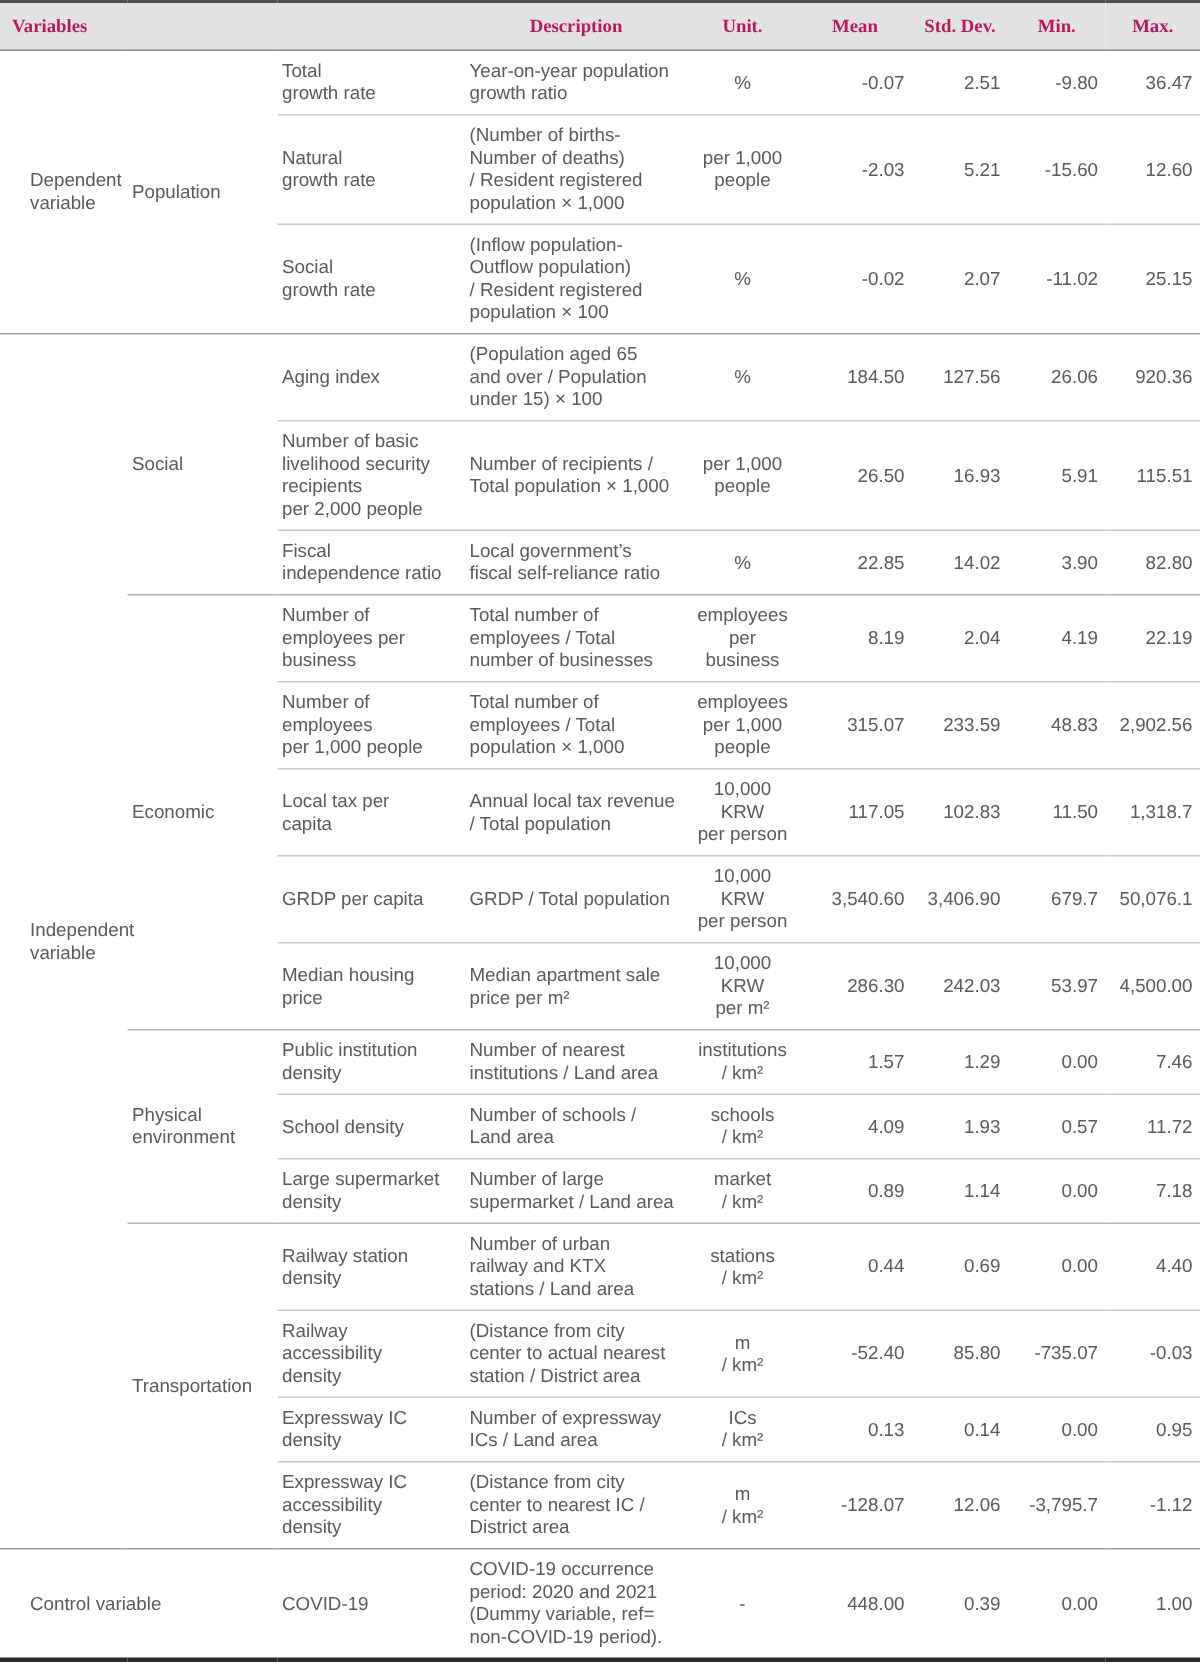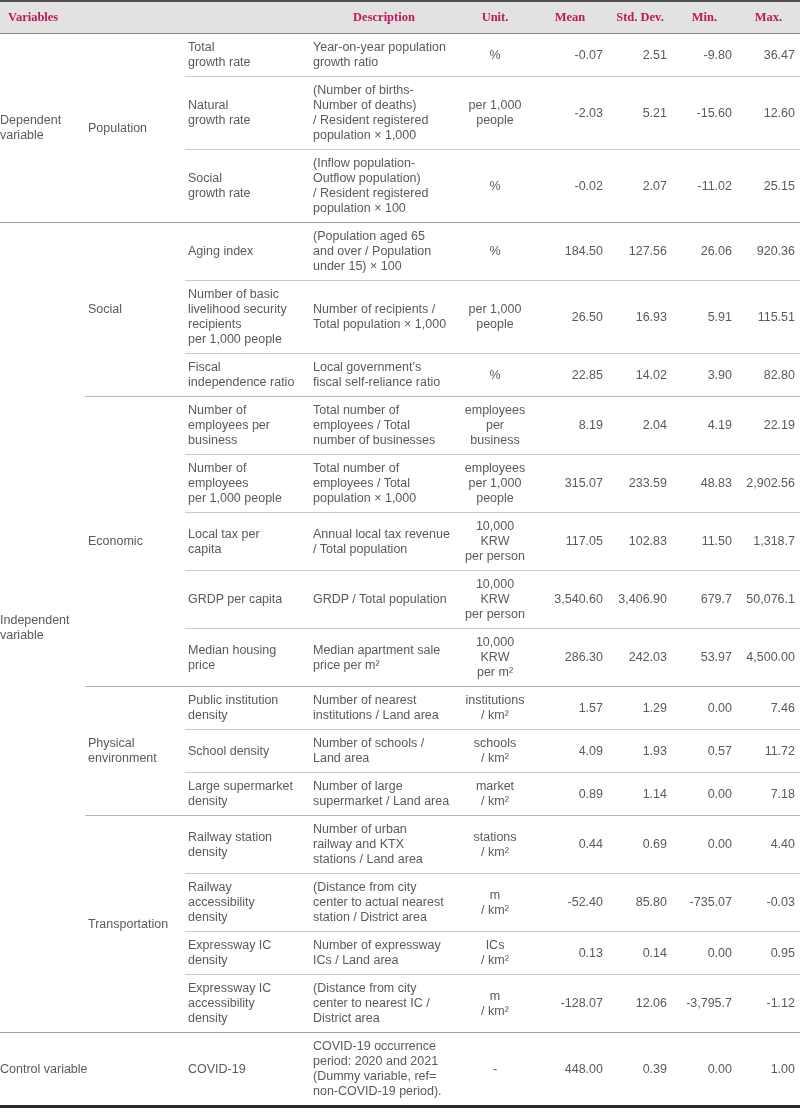--- a/index.html
+++ b/index.html
@@ -34,21 +34,21 @@
   thead th.th-left {
     text-align: left;
     padding-left: 8px;
   }
   td {
     padding: 6px 3px;
     vertical-align: middle;
     white-space: pre-line;
     text-align: left;
   }
-  td.col-group { padding-left: 0; }
+  td.col-group { padding-left: 20px; }
   td.col-cat   { padding-left: 3px; margin-left: 45px; }
   td.col-unit  { text-align: center; }
   td.num {
     text-align: right;
     padding-right: 5px;
     white-space: nowrap;
   }
   tr.group-start td { border-top: 1px solid #9e9e9e; }
   tr.cat-start td   { border-top: 1px solid #b5b5b5; }
   tr.sub-row td     { border-top: 1px solid #c9c9c9; }
@@ -133,21 +133,21 @@
           <td class="col-unit">%</td>
           <td class="num">184.50</td>
           <td class="num">127.56</td>
           <td class="num">26.06</td>
           <td class="num">920.36</td>
         </tr>
         <tr class="sub-row">
           <td class="col-var">Number of basic
 livelihood security
 recipients
-per 1,000 people</td>
+per 2,000 people</td>
           <td class="col-desc">Number of recipients /
 Total population × 1,000</td>
           <td class="col-unit">per 1,000
 people</td>
           <td class="num">26.50</td>
           <td class="num">16.93</td>
           <td class="num">5.91</td>
           <td class="num">115.51</td>
         </tr>
         <tr class="sub-row">

